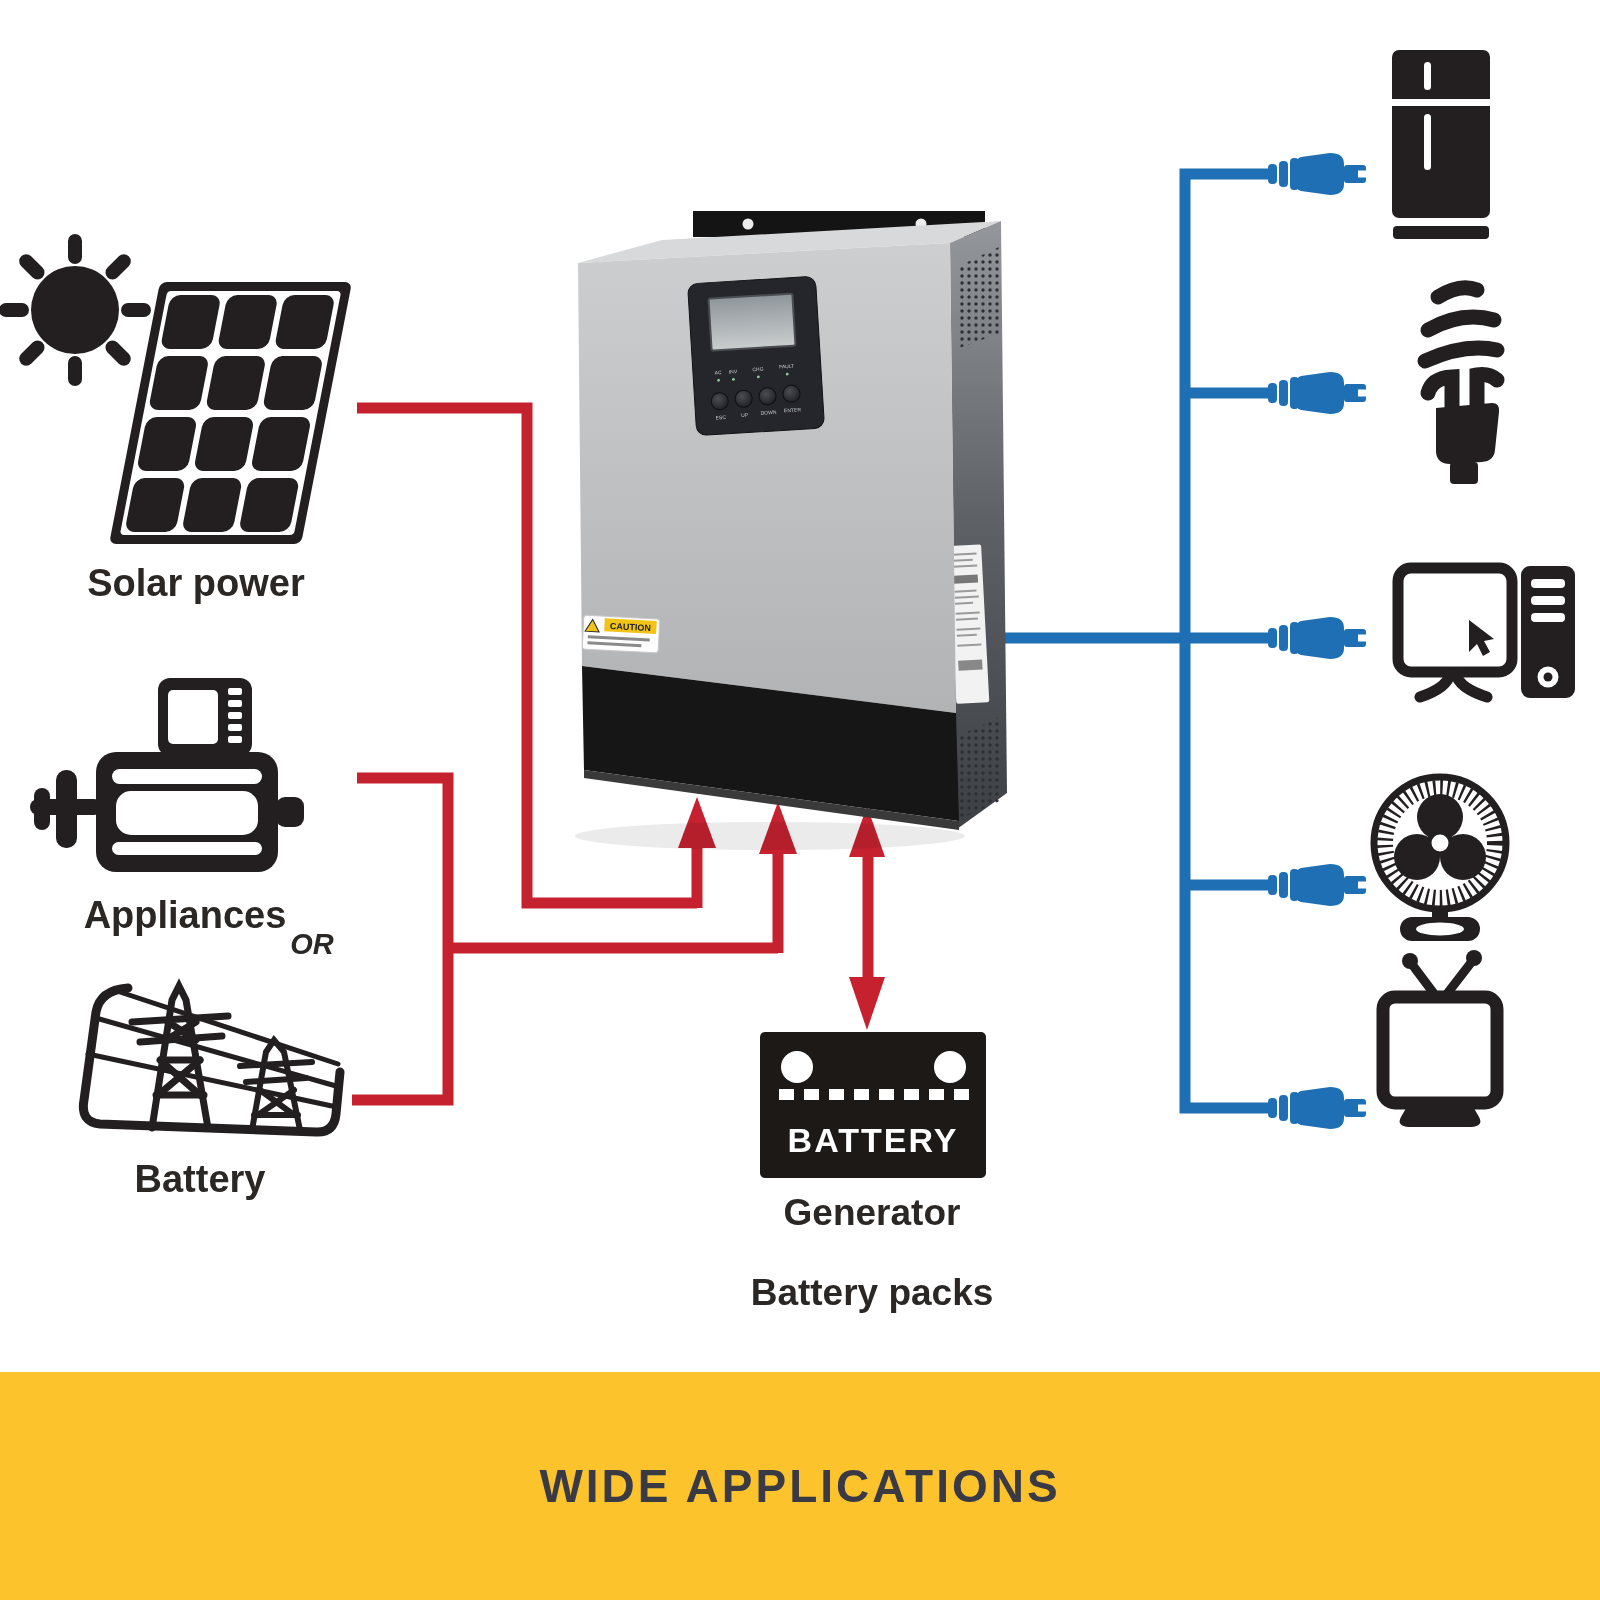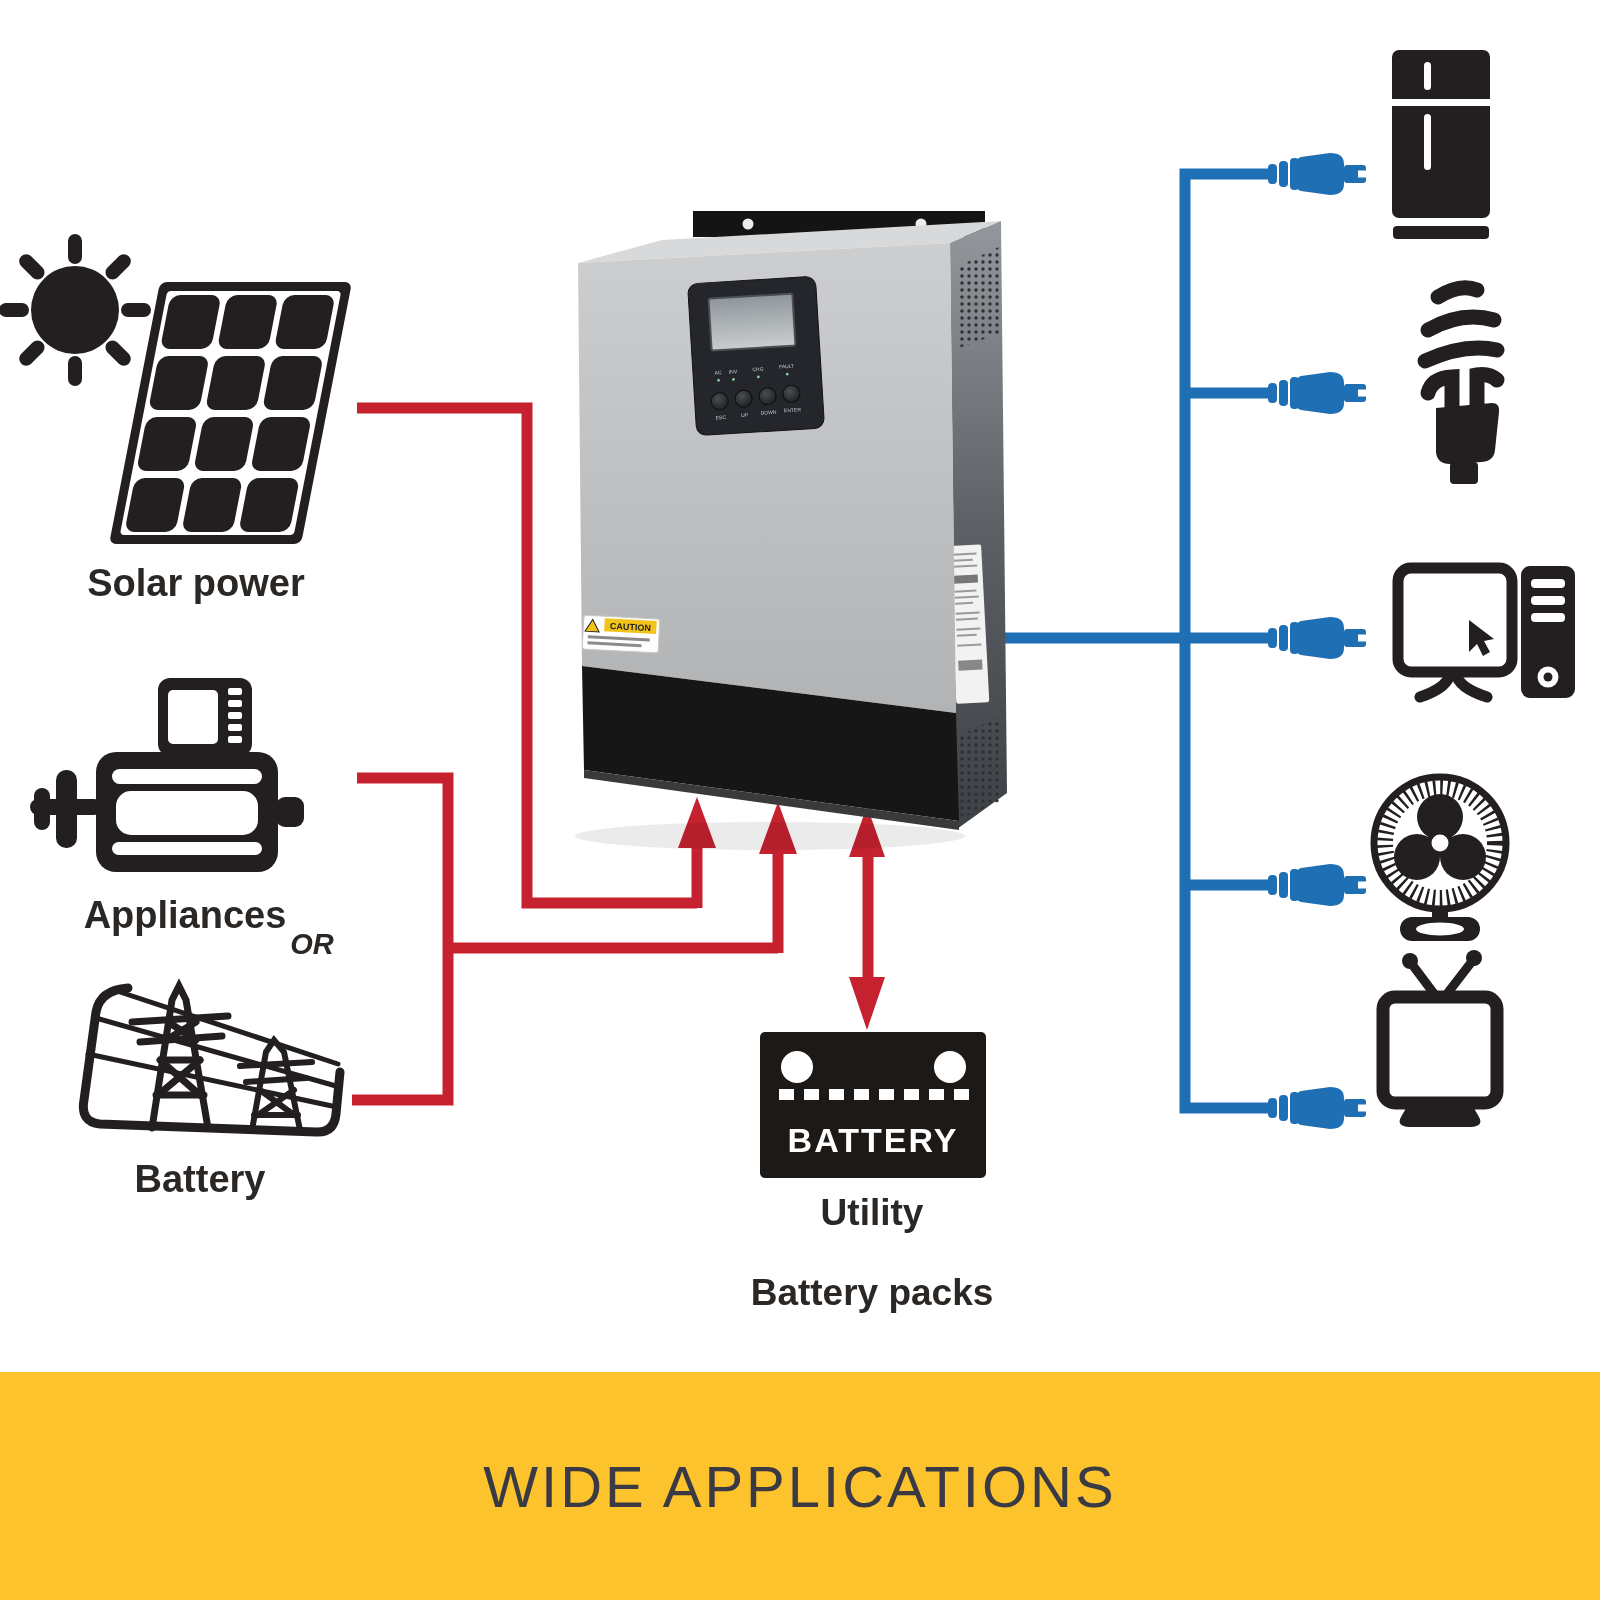--- a/index.html
+++ b/index.html
@@ -5,21 +5,21 @@
   html,body{margin:0;padding:0;background:#ffffff;}
   #stage{position:relative;width:1600px;height:1600px;background:#ffffff;overflow:hidden;
          font-family:"Liberation Sans",sans-serif;}
   svg{position:absolute;left:0;top:0;}
   .label{position:absolute;transform:translateX(-50%);font-weight:bold;color:#2a2725;
          white-space:nowrap;font-size:38px;}
   .label.small{font-size:37px;}
   .or{font-size:29px;font-style:italic;font-weight:600;}
   .banner{position:absolute;left:0;top:1372px;width:1600px;height:228px;background:#fcc32d;
           display:flex;align-items:center;justify-content:center;}
-  .banner-text{font-size:58px;font-weight:normal;letter-spacing:3px;color:#3a3a45;margin:16px;}
+  .banner-text{font-size:46px;font-weight:bold;letter-spacing:3px;color:#3a3a45;margin:16px;}
 </style>
 </head>
 <body>
 
 <div id="stage">
 
 <svg width="1600" height="1600" viewBox="0 0 1600 1600">
   <defs>
     <linearGradient id="frontGrad" x1="0" y1="0" x2="0" y2="1">
       <stop offset="0" stop-color="#cdcecf"></stop>
@@ -302,20 +302,20 @@
     </g>
     <rect x="1383" y="997" width="114" height="106" rx="12" fill="#ffffff" stroke="#231f20" stroke-width="13"></rect>
     <path d="M1409,1103 h62 l8,14 q5,9 -8,10 h-62 q-13,-1 -8,-10 z" fill="#231f20"></path>
   </g>
 </svg>
 
 <div class="label" style="left:196px;top:562px;">Solar power</div>
 <div class="label" style="left:185px;top:894px;">Appliances</div>
 <div class="label or" style="left:312px;top:928px;">OR</div>
 <div class="label" style="left:200px;top:1158px;">Battery</div>
-<div class="label small" style="left:872px;top:1192px;">Utility</div>
+<div class="label small" style="left:872px;top:1192px;">Generator</div>
 <div class="label small" style="left:872px;top:1272px;">Battery packs</div>
 
 <div class="banner">
   <h1 class="banner-text">WIDE APPLICATIONS</h1>
 </div>
 
 </div>
 
 </body></html>

